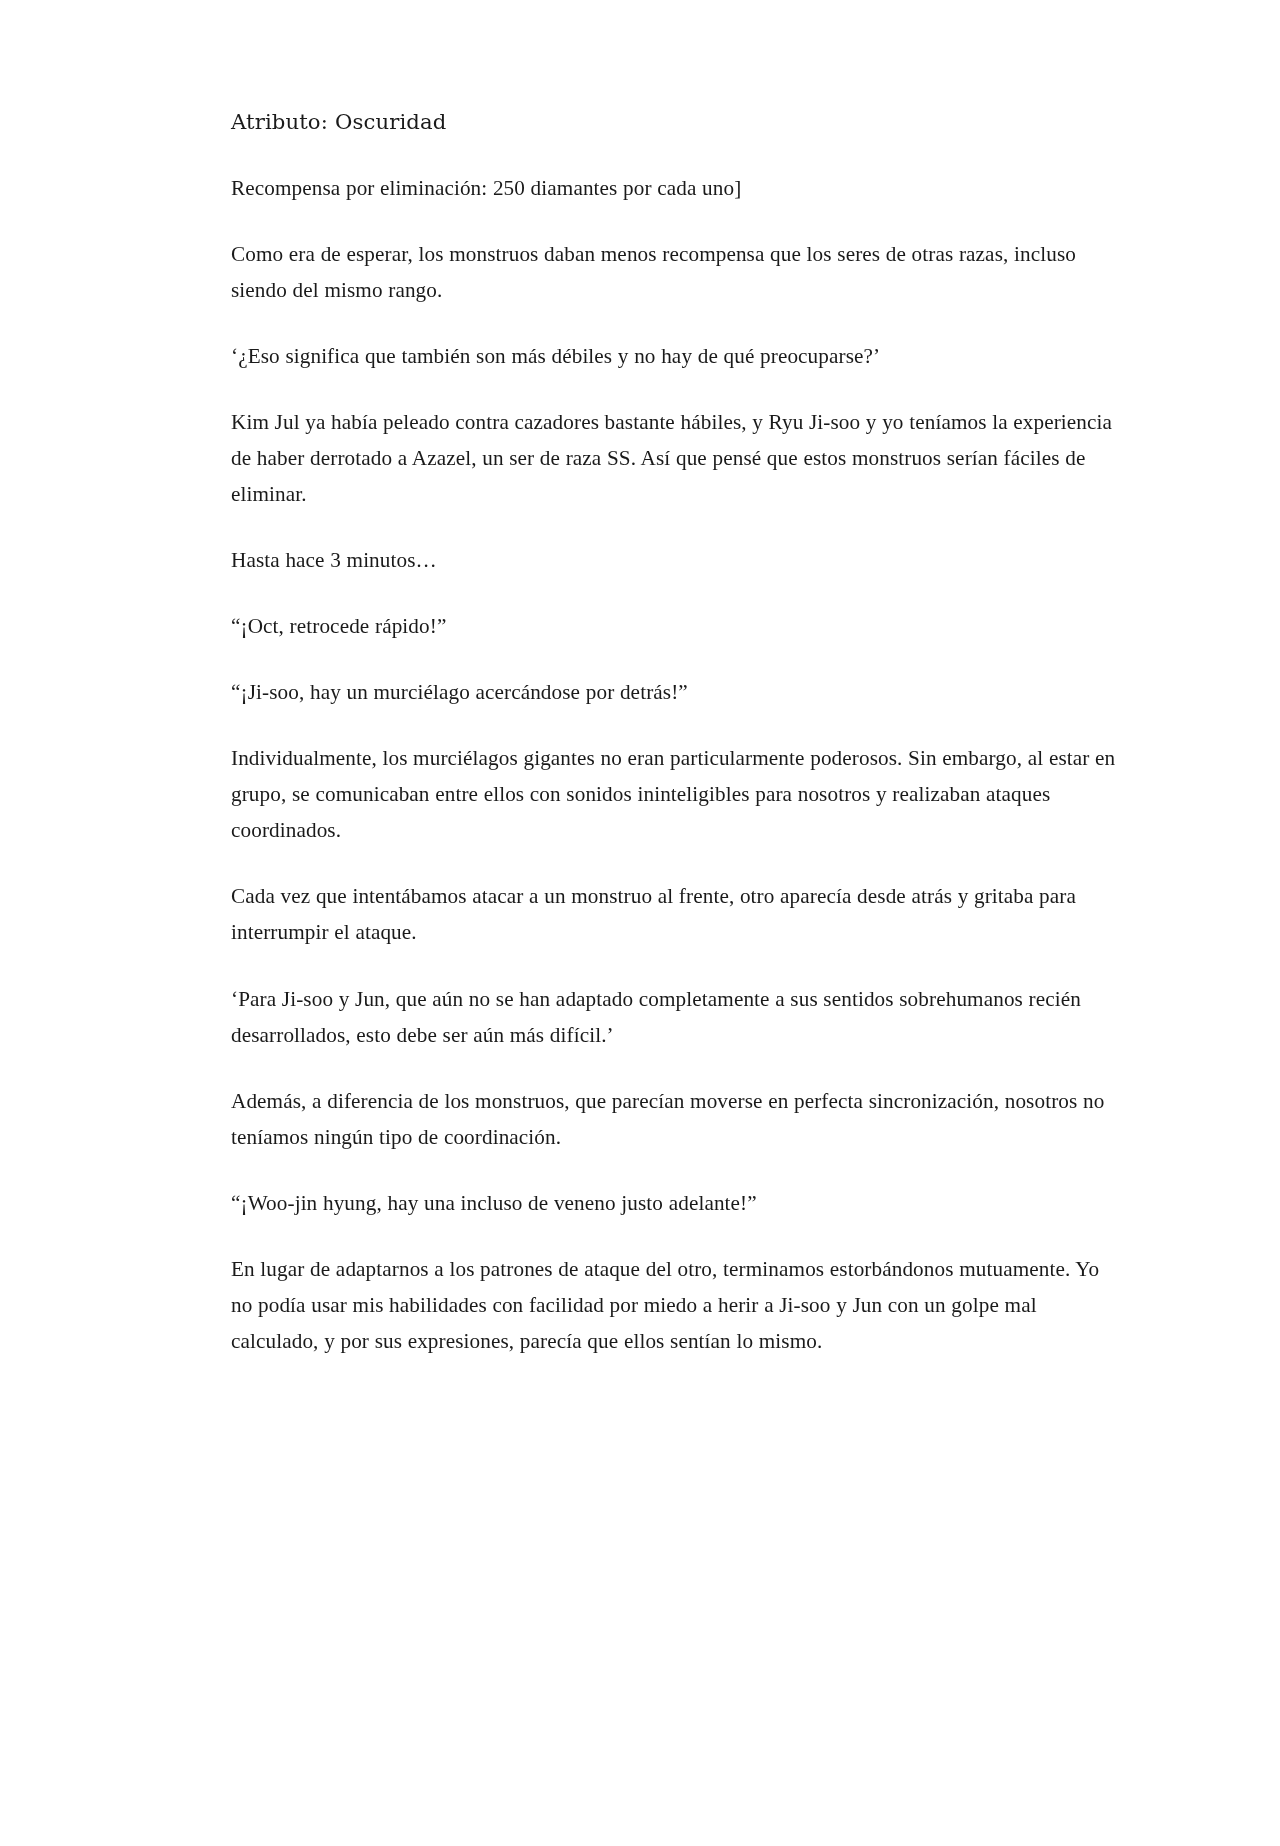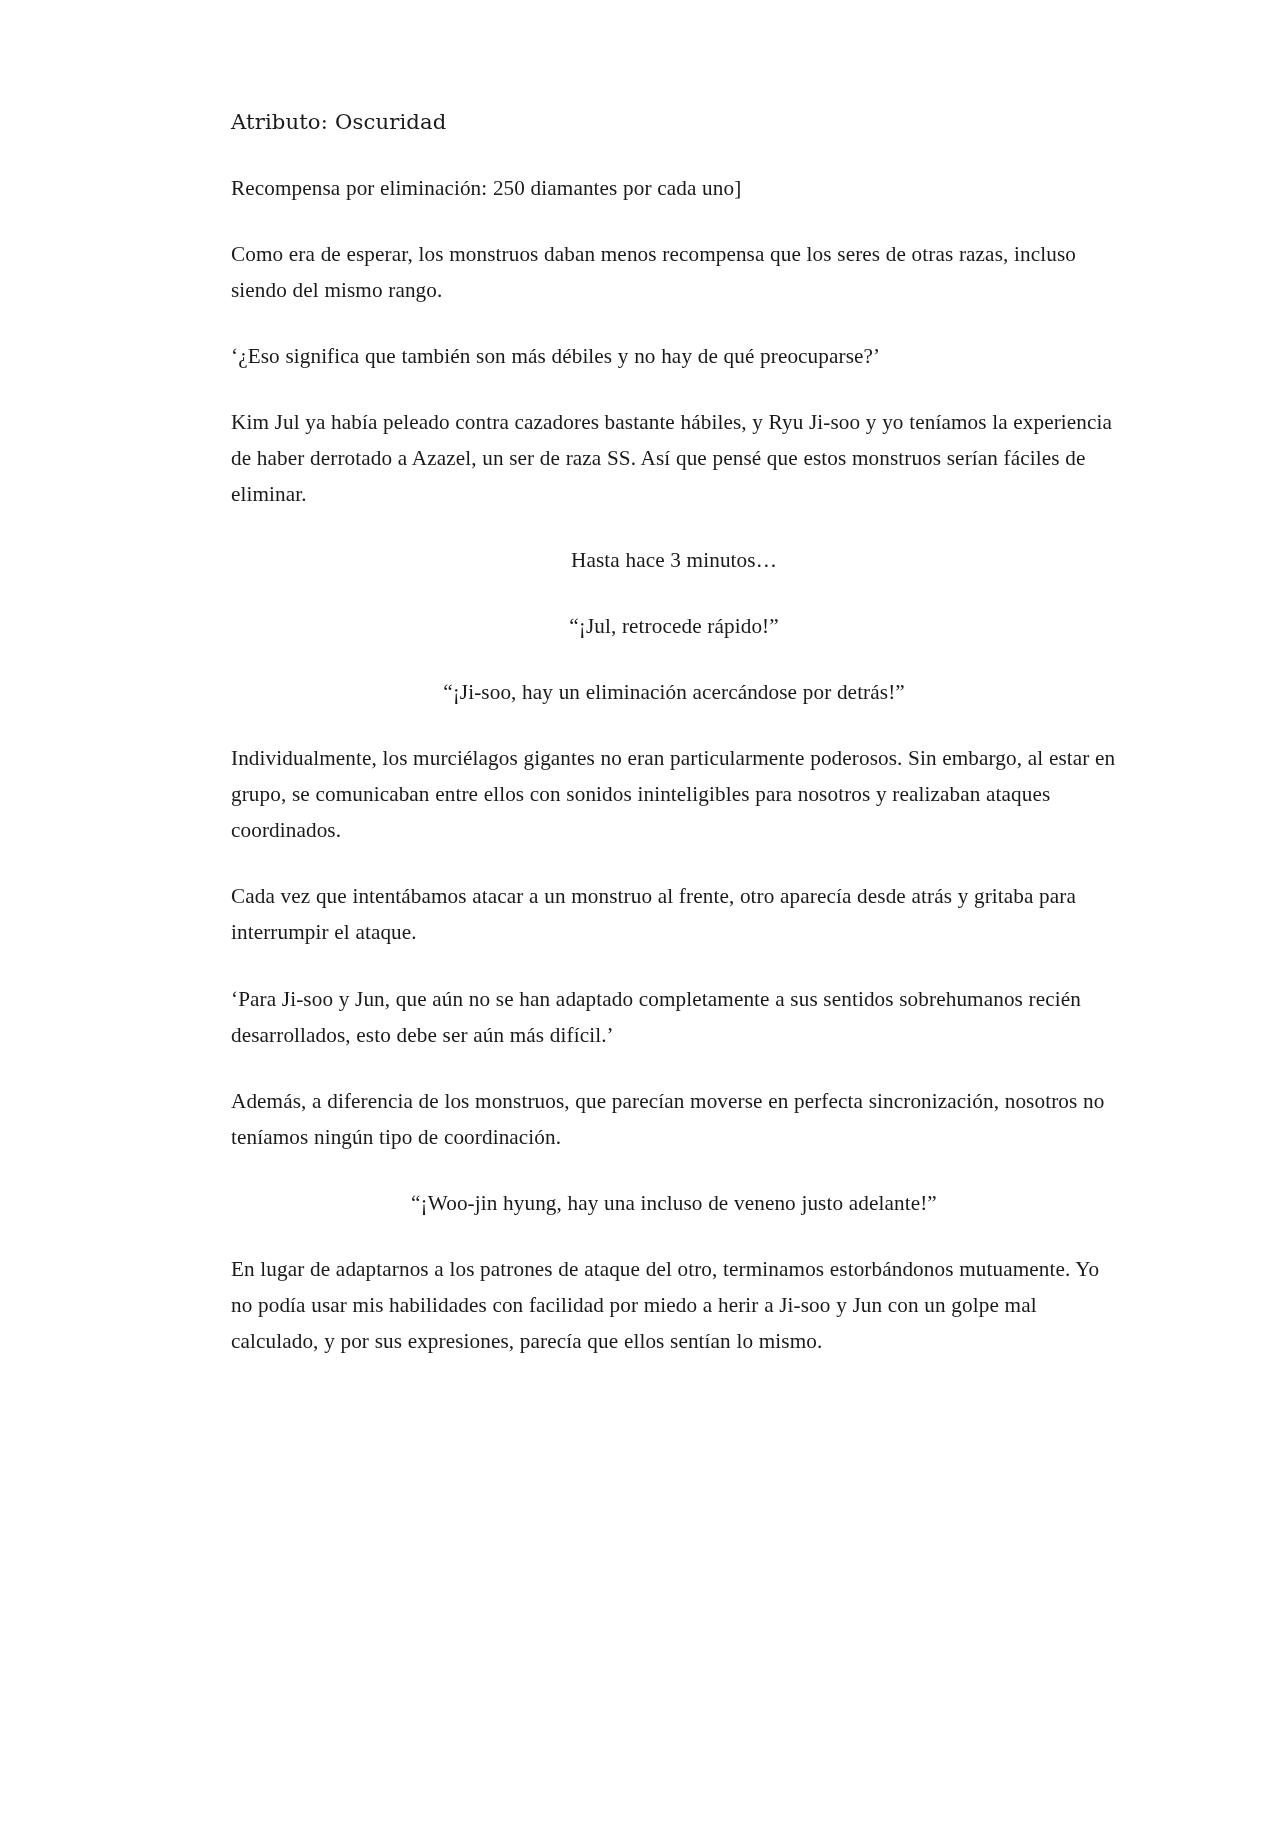--- a/index.html
+++ b/index.html
@@ -56,21 +56,20 @@
 
   
   .para + .para {
     margin-top: 30px;
     font-family: Liberation Serif, serif;
   }
 
   
   .para.single {
     white-space: normal;
-    text-align: center;
   }
 </style>
 </head>
 <body>
 
 <div class="page">
 
   <div class="page-top-edge"></div>
 
   <article class="doc-body">
@@ -80,23 +79,23 @@
     <p class="para">Recompensa por eliminación: 250 diamantes por cada uno]</p>
 
     <p class="para">Como era de esperar, los monstruos daban menos recompensa que los seres de otras razas, incluso siendo del mismo rango.</p>
 
     <p class="para">‘¿Eso significa que también son más débiles y no hay de qué preocuparse?’</p>
 
     <p class="para">Kim Jul ya había peleado contra cazadores bastante hábiles, y Ryu Ji-soo y yo teníamos la experiencia de haber derrotado a Azazel, un ser de raza SS. Así que pensé que estos monstruos serían fáciles de eliminar.</p>
 
     <p class="para single">Hasta hace 3 minutos…</p>
 
-    <p class="para single">“¡Jul, retrocede rápido!”</p>
+    <p class="para single">“¡Oct, retrocede rápido!”</p>
 
-    <p class="para single">“¡Ji-soo, hay un eliminación acercándose por detrás!”</p>
+    <p class="para single">“¡Ji-soo, hay un murciélago acercándose por detrás!”</p>
 
     <p class="para">Individualmente, los murciélagos gigantes no eran particularmente poderosos. Sin embargo, al estar en grupo, se comunicaban entre ellos con sonidos ininteligibles para nosotros y realizaban ataques coordinados.</p>
 
 
     <p class="para">Cada vez que intentábamos atacar a un monstruo al frente, otro aparecía desde atrás y gritaba para interrumpir el ataque.</p>
 
     <p class="para">‘Para Ji-soo y Jun, que aún no se han adaptado completamente a sus sentidos sobrehumanos recién desarrollados, esto debe ser aún más difícil.’</p>
 
     <p class="para">Además, a diferencia de los monstruos, que parecían moverse en perfecta sincronización, nosotros no teníamos ningún tipo de coordinación.</p>
 

